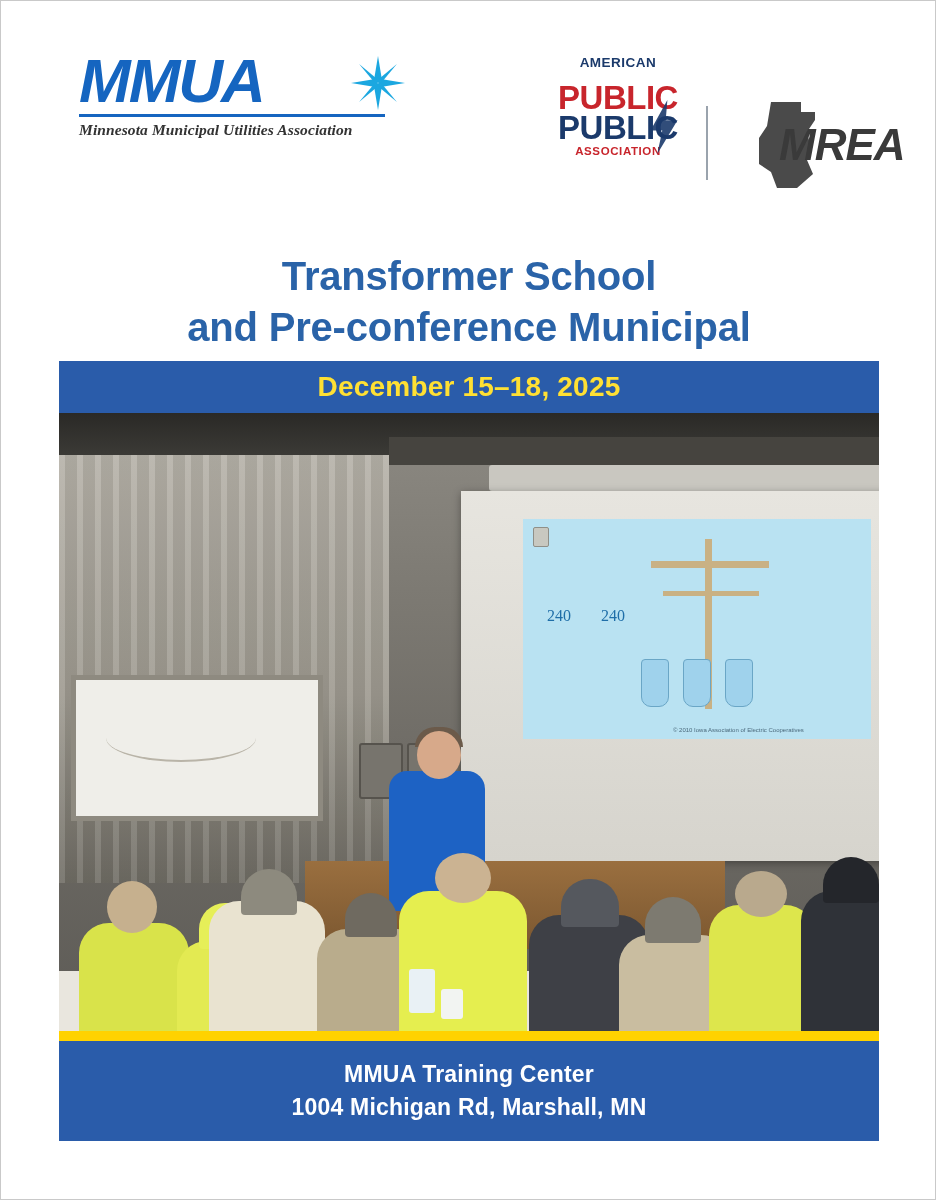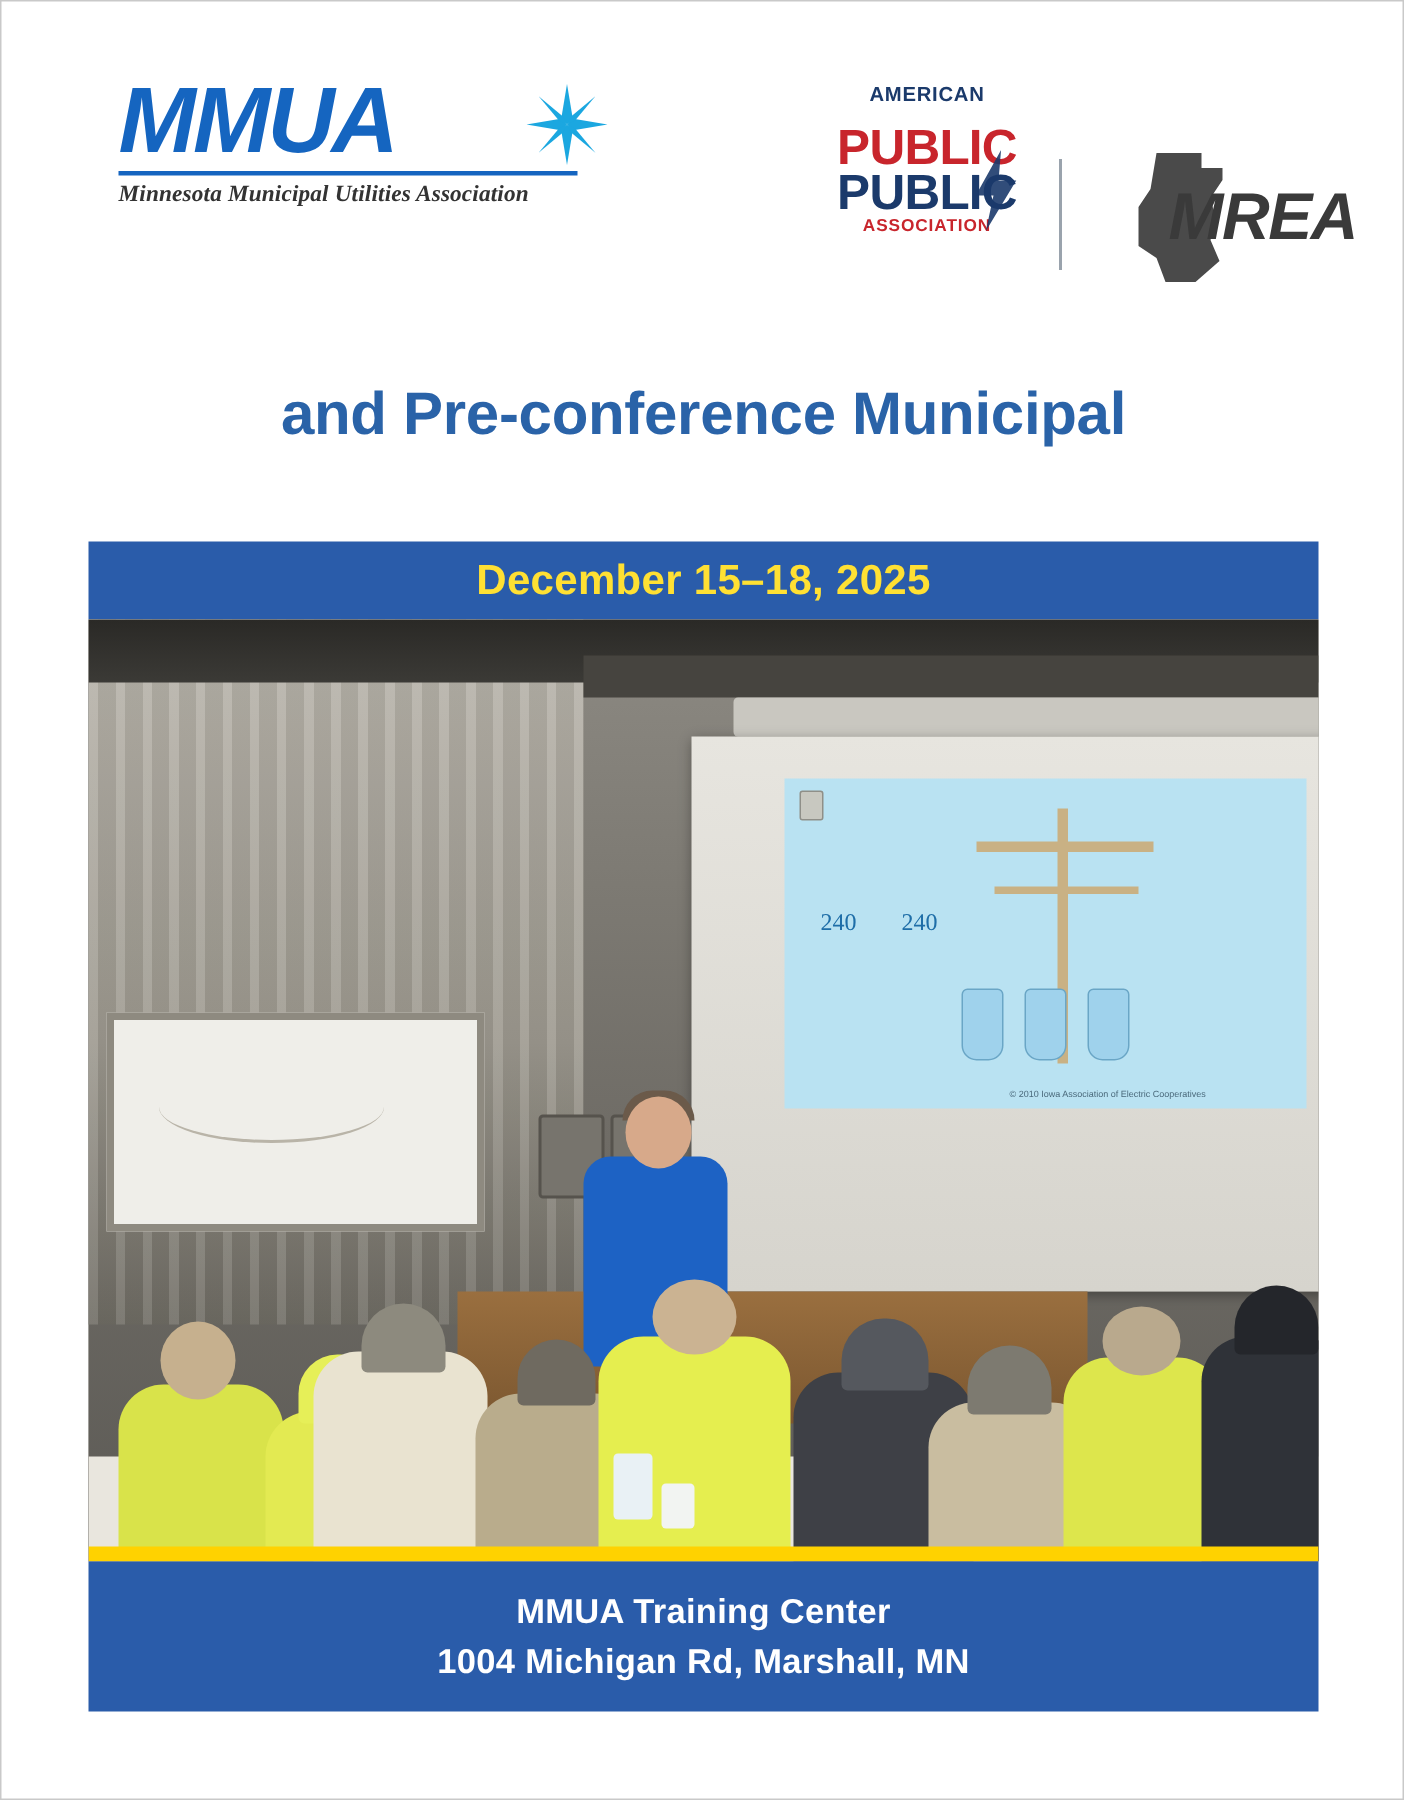--- a/index.html
+++ b/index.html
@@ -417,20 +417,21 @@
 
     <div class="mrea-logo">
       <svg viewBox="0 0 160 96" width="160" height="96">
         <path d="M34,4 L64,4 L64,14 L78,14 L78,22 L70,34 L74,50 L70,62 L76,76 L60,90 L40,90 L34,74 L22,66 L22,40 L30,28 Z" fill="#4a4a4a"></path>
       </svg>
       <div class="mrea-text">MREA</div>
     </div>
   </div>
 
   <div class="title-block">
+    <div class="title-line">Transformer School</div>
     <div class="title-line">and Pre-conference Municipal</div>
   </div>
 
   <div class="date-banner">
     <span>December 15–18, 2025</span>
   </div>
 
   <div class="photo">
     <div class="photo-wall"></div>
     <div class="photo-curtain"></div>

